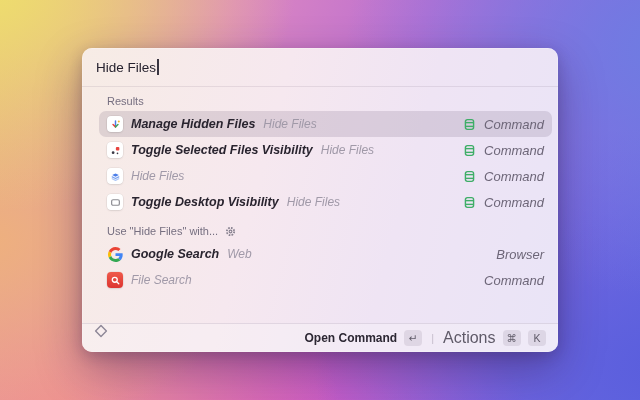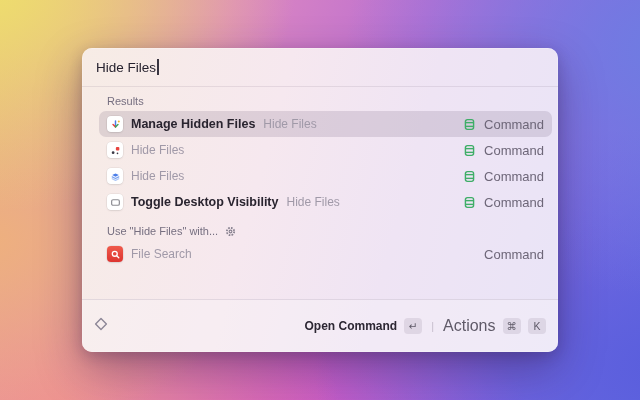--- a/index.html
+++ b/index.html
@@ -16,34 +16,34 @@
   .window{position:absolute;left:82px;top:48px;width:476px;height:304px;border-radius:10px;
     background:linear-gradient(105deg,#f7ece5 0%,#f6e8ef 38%,#efe4f4 65%,#e9e4f7 100%);
     box-shadow:0 18px 45px rgba(45,22,66,.38),0 4px 14px rgba(45,22,66,.22),inset 0 0 0 .5px rgba(255,255,255,.45);
     display:flex;flex-direction:column;}
   .search-bar{height:38px;display:flex;align-items:center;padding:0 14px;flex:0 0 auto;}
   .search-text{font-size:13.5px;color:#26222e;}
   .caret{display:inline-block;width:1.5px;height:16px;background:#3a3642;margin-left:1px;vertical-align:-3px;}
   .hr{height:1px;background:rgba(100,80,110,.12);flex:0 0 auto;}
   .content{flex:1 1 auto;padding:0 6px;overflow:hidden;margin-left:11px;}
   .section-label{font-size:11px;color:#766f80;margin:8px 8px 4px;display:flex;align-items:center;gap:7px;}
-  .row{height:26px;border-radius:7px;display:flex;align-items:center;padding:0 8px;gap:8px;}
+  .row{height:26px;border-radius:7px;display:flex;align-items:center;padding:0 8px;gap:8px;font-style:italic;}
   .row.selected{background:rgba(82,62,92,.15);}
   .app-icon{width:16px;height:16px;border-radius:4px;background:#fff;
     box-shadow:0 0 0 .5px rgba(0,0,0,.08),0 1px 2px rgba(0,0,0,.08);
     display:flex;align-items:center;justify-content:center;flex:0 0 auto;}
   .app-icon.red-bg{background:linear-gradient(180deg,#ef5a4b,#dd3430);}
   .app-icon.bare{background:transparent;box-shadow:none;}
   .title{font-size:12.5px;font-weight:600;color:#29242f;white-space:nowrap;}
   .subtitle{font-size:12px;color:#a099a8;white-space:nowrap;}
   .spacer{flex:1 1 auto;}
   .type-icon{display:flex;align-items:center;flex:0 0 auto;}
   .type-label{font-size:13px;color:#6d6678;white-space:nowrap;}
-  .footer{flex:0 0 28px;border-top:1px solid rgba(100,80,110,.14);display:flex;align-items:center;
-    padding:12px 12px;gap:8px;background:rgba(250,245,250,.35);border-radius:0 0 10px 10px;}
+  .footer{flex:0 0 28px;border-top:1px solid rgba(100,80,110,.14);display:flex;
+    padding:0 12px;gap:8px;background:rgba(250,245,250,.35);border-radius:0 0 10px 10px;}
   .footer-right{margin-left:auto;display:flex;align-items:center;gap:7px;}
   .footer-primary{font-size:12px;font-weight:700;color:#2c2733;}
   .footer-actions{font-size:16px;color:#5f5a68;}
   .keycap{min-width:10px;height:16px;padding:0 4px;border-radius:4px;background:rgba(90,70,100,.12);
     color:#5f5a68;font-size:10.5px;display:flex;align-items:center;justify-content:center;}
   .vsep{color:rgba(70,55,80,.25);font-size:11px;margin:0 2px;}
   .gear{display:flex;align-items:center;}
 </style>
 </head>
 <body>
@@ -83,20 +83,21 @@
       </div>
 
       <div class="row">
         <span class="app-icon">
           <svg width="11" height="11" viewBox="0 0 12 12">
               <rect x="6.4" y="2.2" width="3.8" height="3.8" rx="1.1" fill="#e8433f"></rect>
               <circle cx="3.4" cy="8.4" r="1.5" fill="#3c3a45"></circle>
               <circle cx="8.2" cy="9.2" r="0.9" fill="#3c3a45"></circle>
             </svg>
         </span>
+        <span class="title">Toggle Selected Files Visibility</span>
         <span class="subtitle">Hide Files</span>
         <span class="spacer"></span>
         <span class="type-icon">
           <svg width="13" height="13" viewBox="0 0 14 14">
               <rect x="2.6" y="1.8" width="8.8" height="10.4" rx="2.2" fill="none" stroke="#3fae68" stroke-width="1.5"></rect>
               <line x1="2.6" y1="5" x2="11.4" y2="5" stroke="#3fae68" stroke-width="1.5"></line>
               <line x1="2.6" y1="9" x2="11.4" y2="9" stroke="#3fae68" stroke-width="1.5"></line>
             </svg>
         </span>
         <span class="type-label">Command</span>
@@ -144,20 +145,34 @@
       <div class="section-label" style="margin-top:10px;">
         <span>Use "Hide Files" with...</span>
         <span class="gear">
           <svg width="11" height="11" viewBox="0 0 12 12">
               <circle cx="6" cy="6" r="4" fill="none" stroke="#87818f" stroke-width="2" stroke-dasharray="1.8 1.35"></circle>
               <circle cx="6" cy="6" r="1.5" fill="none" stroke="#87818f" stroke-width="1.2"></circle>
             </svg>
         </span>
       </div>
 
+      <div class="row">
+        <span class="app-icon bare">
+          <svg width="15" height="15" viewBox="0 0 48 48">
+              <path fill="#EA4335" d="M24 9.5c3.54 0 6.71 1.22 9.21 3.6l6.85-6.85C35.9 2.38 30.47 0 24 0 14.62 0 6.51 5.38 2.56 13.22l7.98 6.19C12.43 13.72 17.74 9.5 24 9.5z"></path>
+              <path fill="#4285F4" d="M46.98 24.55c0-1.57-.15-3.09-.38-4.55H24v9.02h12.94c-.58 2.96-2.26 5.48-4.78 7.18l7.73 6c4.51-4.18 7.09-10.36 7.09-17.65z"></path>
+              <path fill="#FBBC05" d="M10.53 28.59c-.48-1.45-.76-2.99-.76-4.59s.27-3.14.76-4.59l-7.98-6.19C.92 16.46 0 20.12 0 24c0 3.88.92 7.54 2.56 10.78l7.97-6.19z"></path>
+              <path fill="#34A853" d="M24 48c6.48 0 11.93-2.13 15.89-5.81l-7.73-6c-2.15 1.45-4.92 2.3-8.16 2.3-6.26 0-11.57-4.22-13.47-9.91l-7.98 6.19C6.51 42.62 14.62 48 24 48z"></path>
+            </svg>
+        </span>
+        <span class="title">Google Search</span>
+        <span class="subtitle">Web</span>
+        <span class="spacer"></span>
+        <span class="type-label">Browser</span>
+      </div>
 
       <div class="row">
         <span class="app-icon red-bg">
           <svg width="11" height="11" viewBox="0 0 12 12">
               <circle cx="5.2" cy="5.2" r="2.7" fill="none" stroke="#fff" stroke-width="1.4"></circle>
               <line x1="7.3" y1="7.3" x2="9.6" y2="9.6" stroke="#fff" stroke-width="1.4" stroke-linecap="round"></line>
             </svg>
         </span>
         <span class="subtitle">File Search</span>
         <span class="spacer"></span>

